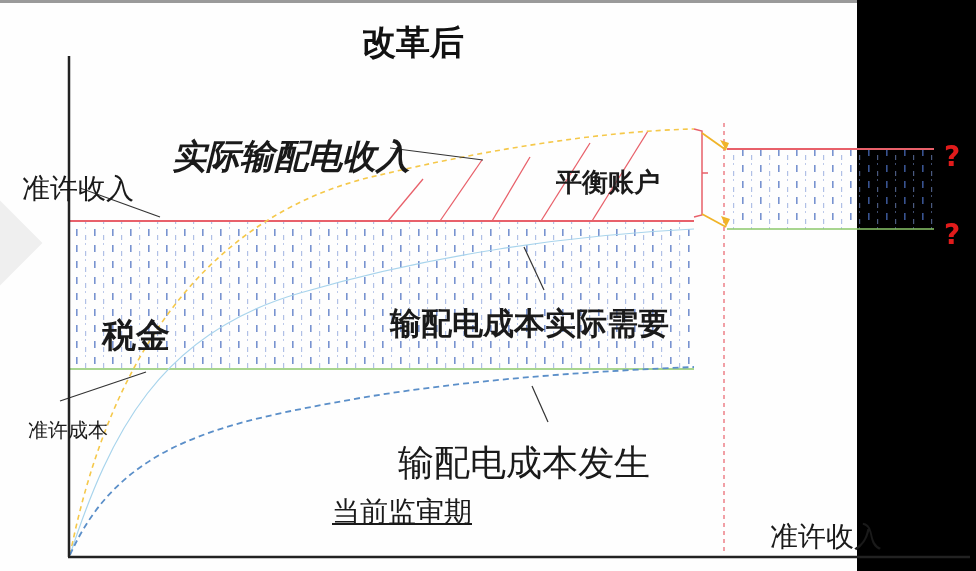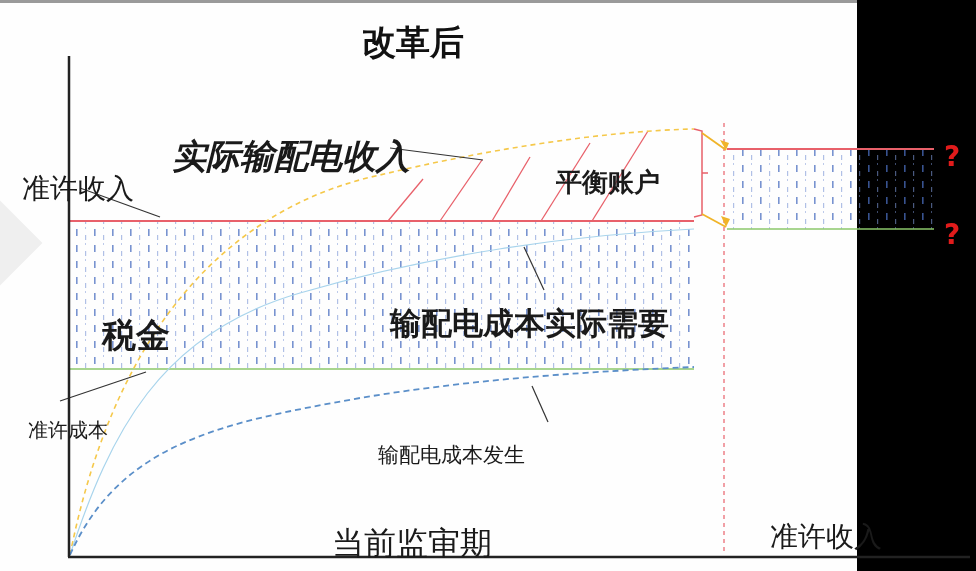--- a/index.html
+++ b/index.html
@@ -74,20 +74,20 @@
 
   <div class="lbl" style="left:22px; top:172px; font-size:28px;">准许收入</div>
   <div class="lbl bold" style="left:172px; top:136px; font-size:34px;font-style:italic;">实际输配电收入</div>
   <div class="lbl bold" style="left:556px; top:166px; font-size:26px;">平衡账户</div>
 
   <div class="lbl bold" style="left:102px; top:315px; font-size:34px;">税金</div>
 
   <div class="lbl bold" style="left:390px; top:305px; font-size:31px;">输配电成本实际需要</div>
 
   <div class="lbl" style="left:28px; top:405px; font-size:20px;margin-top:12px;">准许成本</div>
-  <div class="lbl" style="left:378px; top:442px; font-size:21px;">输配电成本发生</div>
+  <div class="lbl" style="left:398px; top:442px; font-size:36px;">输配电成本发生</div>
 
-  <div class="lbl" style="left:332px; top:524px; font-size:32px;">当前监审期</div>
+  <div class="lbl" style="left:332px; top:495px; font-size:28px;text-decoration:underline;">当前监审期</div>
   <div class="lbl" style="left:770px; top:520px; font-size:28px;">准许收入</div>
 
   <div class="lbl qmark" style="left:944px; top:140px;">?</div>
   <div class="lbl qmark" style="left:944px; top:218px;">?</div>
 </div>
 
 </body></html>

